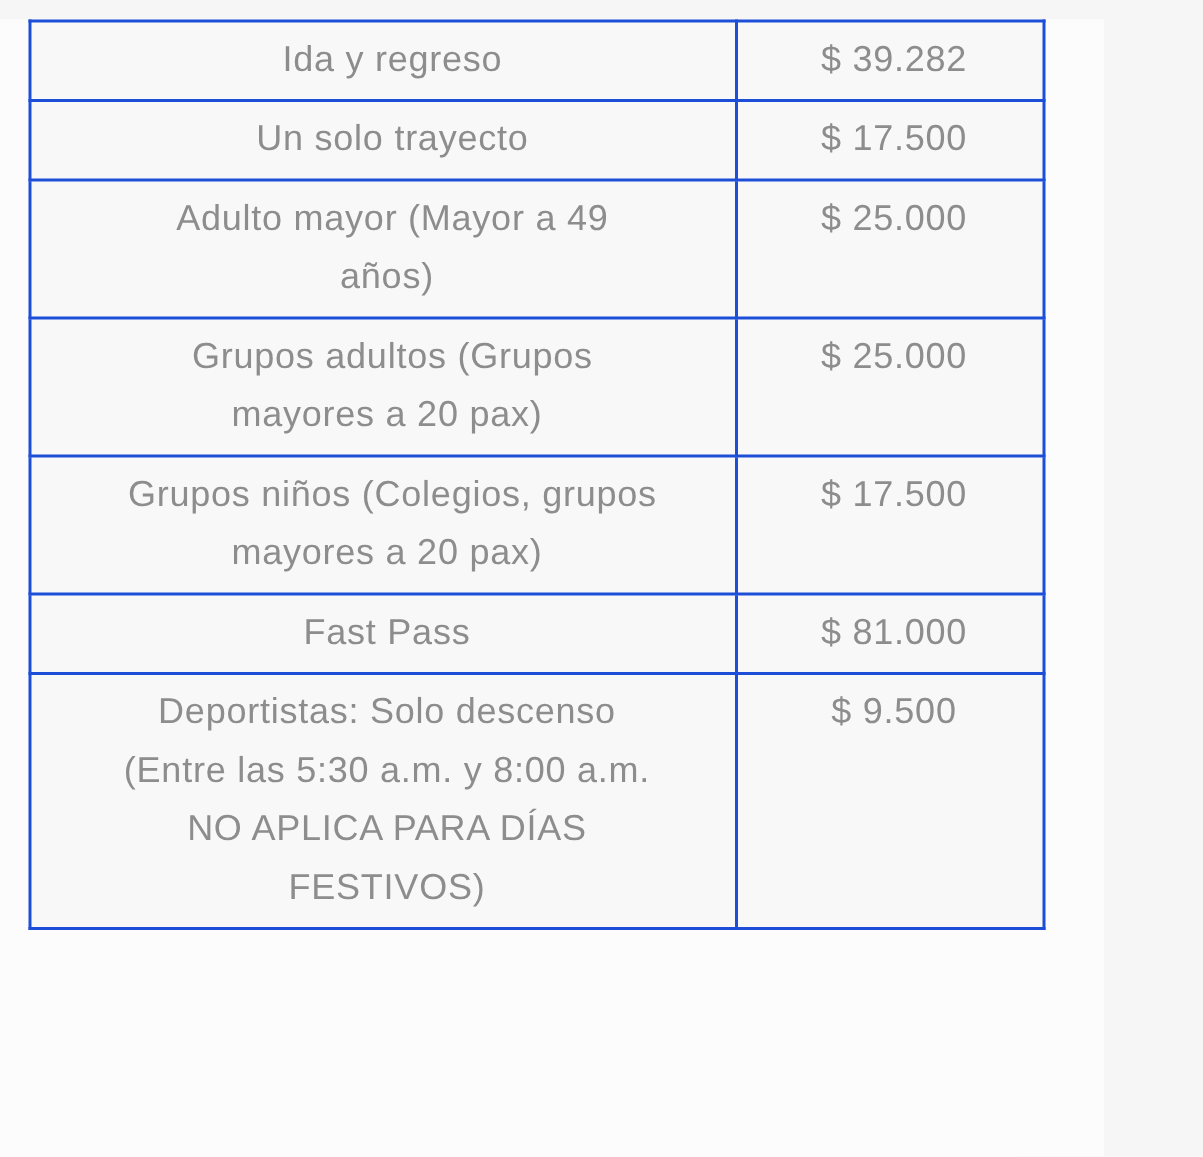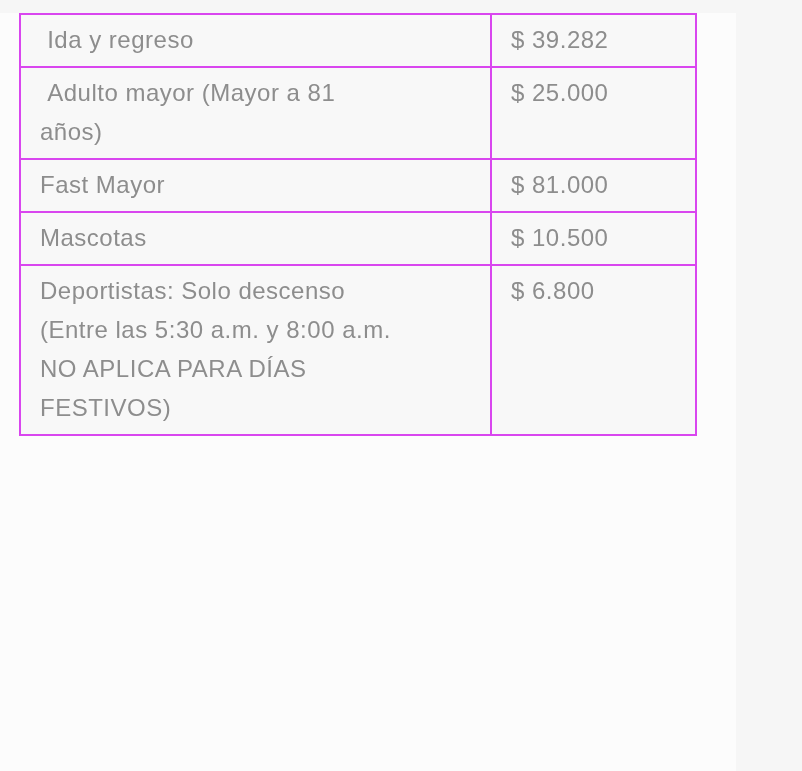--- a/index.html
+++ b/index.html
@@ -18,29 +18,30 @@
     height: 771px;
     background: #fcfcfc;
   }
   table.fares {
     border-collapse: collapse;
     table-layout: fixed;
     width: 676px;
     margin: 13px 0 0 19px;
   }
   table.fares td {
-    border: 2px solid #d946ef;
+    border: 2px solid #1d4ed8;
     background: #f8f8f8;
     color: #8d8d8d;
     font-size: 24px;
     line-height: 39px;
     letter-spacing: 0.5px;
     vertical-align: top;
     padding: 5px 14px 7px 19px;
     overflow: hidden;
+    text-align: center;
   }
   td.fare-label {
     white-space: pre-wrap;
   }
   td.fare-price {
     white-space: nowrap;
   }
 </style>
 </head>
 <body>
@@ -50,34 +51,44 @@
     <colgroup>
       <col style="width:471px">
       <col style="width:205px">
     </colgroup>
     <tbody>
       <tr>
         <td class="fare-label"> Ida y regreso</td>
         <td class="fare-price">$ 39.282</td>
       </tr>
       <tr>
-        <td class="fare-label"> Adulto mayor (Mayor a 81
+        <td class="fare-label"> Un solo trayecto</td>
+        <td class="fare-price">$ 17.500</td>
+      </tr>
+      <tr>
+        <td class="fare-label"> Adulto mayor (Mayor a 49
 años)</td>
         <td class="fare-price">$ 25.000</td>
       </tr>
       <tr>
-        <td class="fare-label">Fast Mayor</td>
-        <td class="fare-price">$ 81.000</td>
+        <td class="fare-label"> Grupos adultos (Grupos
+mayores a 20 pax)</td>
+        <td class="fare-price">$ 25.000</td>
       </tr>
       <tr>
-        <td class="fare-label">Mascotas</td>
-        <td class="fare-price">$ 10.500</td>
+        <td class="fare-label"> Grupos niños (Colegios, grupos
+mayores a 20 pax)</td>
+        <td class="fare-price">$ 17.500</td>
+      </tr>
+      <tr>
+        <td class="fare-label">Fast Pass</td>
+        <td class="fare-price">$ 81.000</td>
       </tr>
       <tr>
         <td class="fare-label">Deportistas: Solo descenso
 (Entre las 5:30 a.m. y 8:00 a.m.
 NO APLICA PARA DÍAS
 FESTIVOS)</td>
-        <td class="fare-price">$ 6.800</td>
+        <td class="fare-price">$ 9.500</td>
       </tr>
     </tbody>
   </table>
 </div>
 
 </body></html>

